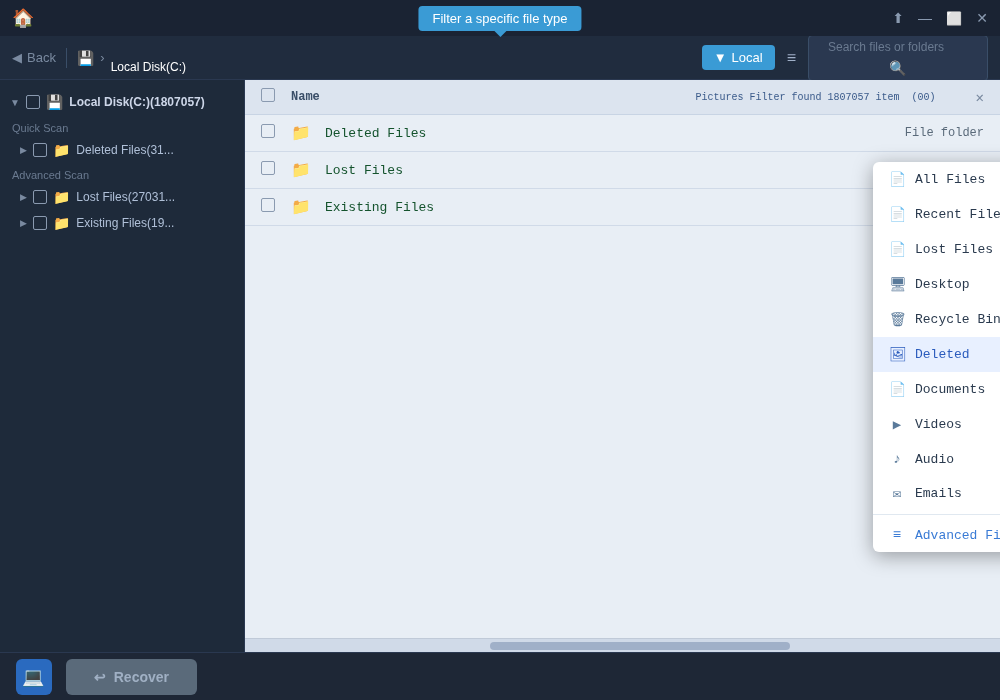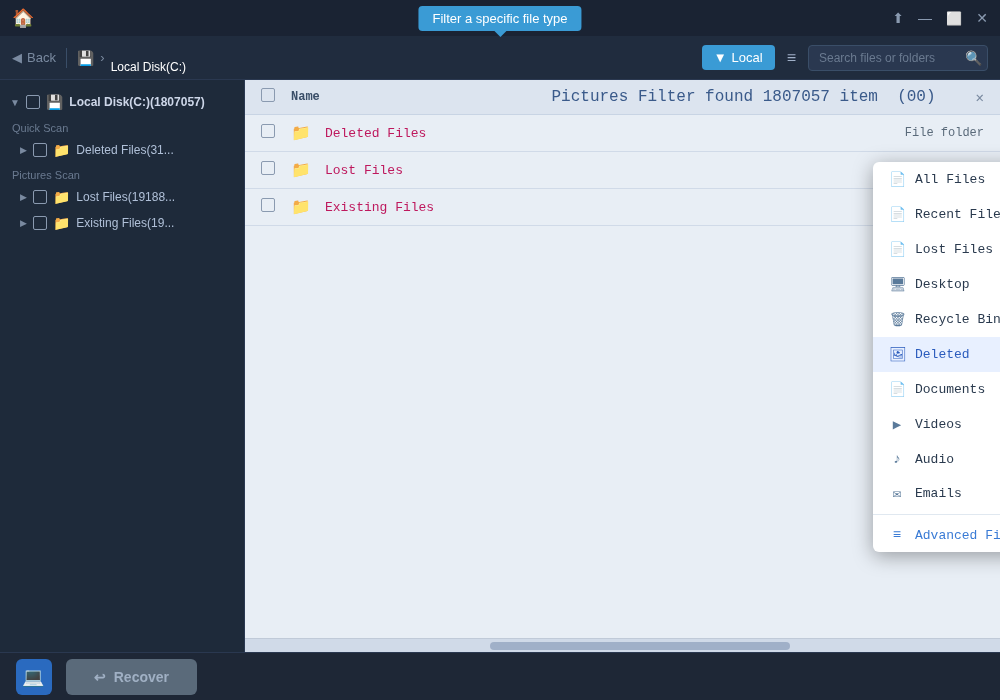--- a/index.html
+++ b/index.html
@@ -113,20 +113,21 @@
     }
     #search-box {
       display: flex;
       align-items: center;
       background: #2a3850;
       border-radius: 4px;
       padding: 4px 10px;
       gap: 6px;
       width: 180px;
       border: 1px solid #3a4e68;
+      flex-direction: column;
     }
     #search-box input {
       background: transparent;
       border: none;
       outline: none;
       color: #8a9ab0;
       font-size: 12px;
       width: 140px;
     }
     #search-box input::placeholder { color: #6a7a90; }
@@ -190,38 +191,38 @@
       display: flex;
       align-items: center;
       padding: 8px 16px;
       background: #dce4ef;
       border-bottom: 1px solid #c8d4e4;
       gap: 10px;
     }
     #file-list-header .col-check { width: 20px; }
     #file-list-header .col-name { flex: 1; font-weight: 600; font-size: 12px; color: #3a4e68; }
     #file-list-filter-info {
-      font-size: 16px;
+      font-size: 10px;
       color: #3a5a8a;
       margin-left: auto;
       margin-right: 30px;
     }
     #close-filter { color: #7a8aa0; cursor: pointer; font-size: 14px; }
 
     .file-row {
       display: flex;
       align-items: center;
       padding: 8px 16px;
       border-bottom: 1px solid #d0dae8;
       gap: 10px;
       background: #e8eef5;
     }
     .file-row .col-check { width: 20px; }
     .file-row .folder-icon { font-size: 16px; color: #e8a020; margin-right: 4px; }
-    .file-row .file-name { flex: 1; font-size: 13px; color: #be185d; }
+    .file-row .file-name { flex: 1; font-size: 13px; color: #14532d; }
     .file-row .file-type { font-size: 12px; color: #5a6a7a; width: 80px; text-align: right; }
 
     
     #scrollbar-area {
       height: 14px;
       background: #d0dae8;
       border-top: 1px solid #c0cad8;
       position: relative;
       overflow: hidden;
     }
@@ -368,26 +369,26 @@
     </div>
 
     <div class="sidebar-section-label">Quick Scan</div>
     <div class="sidebar-item">
       <span class="expand-icon">▶</span>
       <span class="cb"></span>
       <span class="folder-icon folder-yellow">📁</span>
       <span class="item-label">Deleted Files(31...</span>
     </div>
 
-    <div class="sidebar-section-label">Pictures Scan</div>
+    <div class="sidebar-section-label">Advanced Scan</div>
     <div class="sidebar-item">
       <span class="expand-icon">▶</span>
       <span class="cb"></span>
       <span class="folder-icon folder-yellow">📁</span>
-      <span class="item-label">Lost Files(19188...</span>
+      <span class="item-label">Lost Files(27031...</span>
     </div>
     <div class="sidebar-item">
       <span class="expand-icon">▶</span>
       <span class="cb"></span>
       <span class="folder-icon folder-yellow">📁</span>
       <span class="item-label">Existing Files(19...</span>
     </div>
   </div>
 
   <div id="file-list-area">

